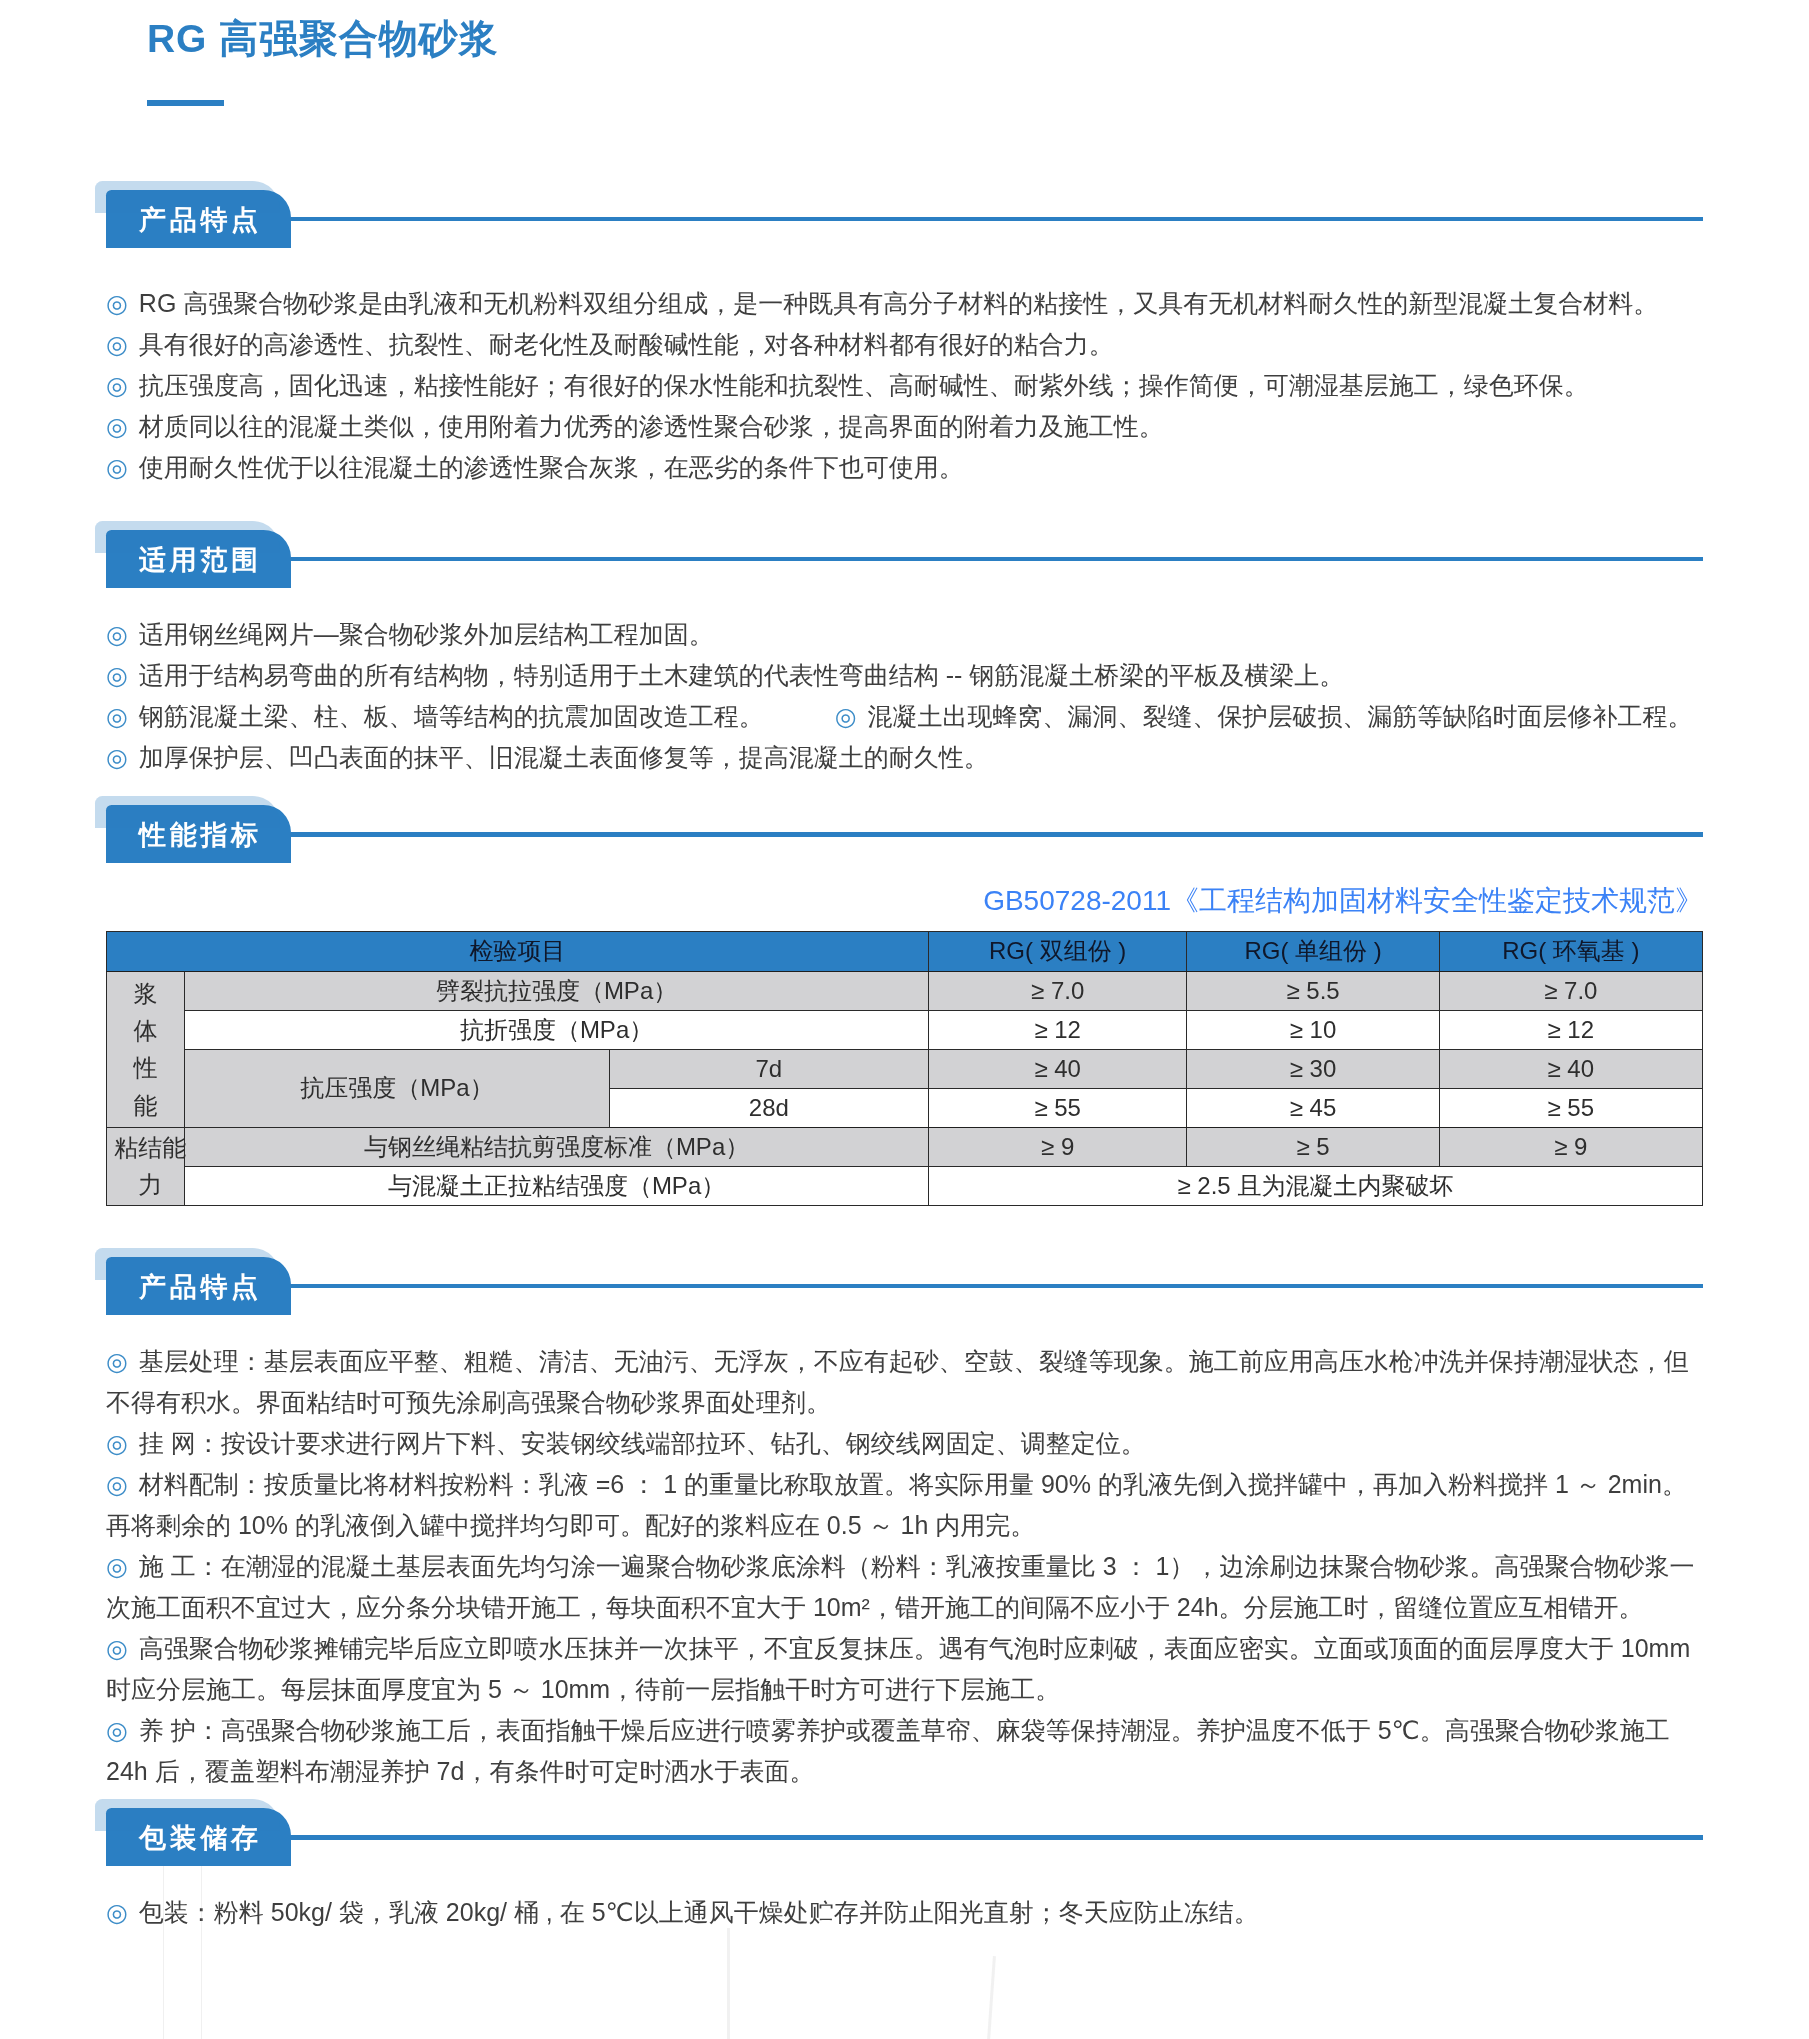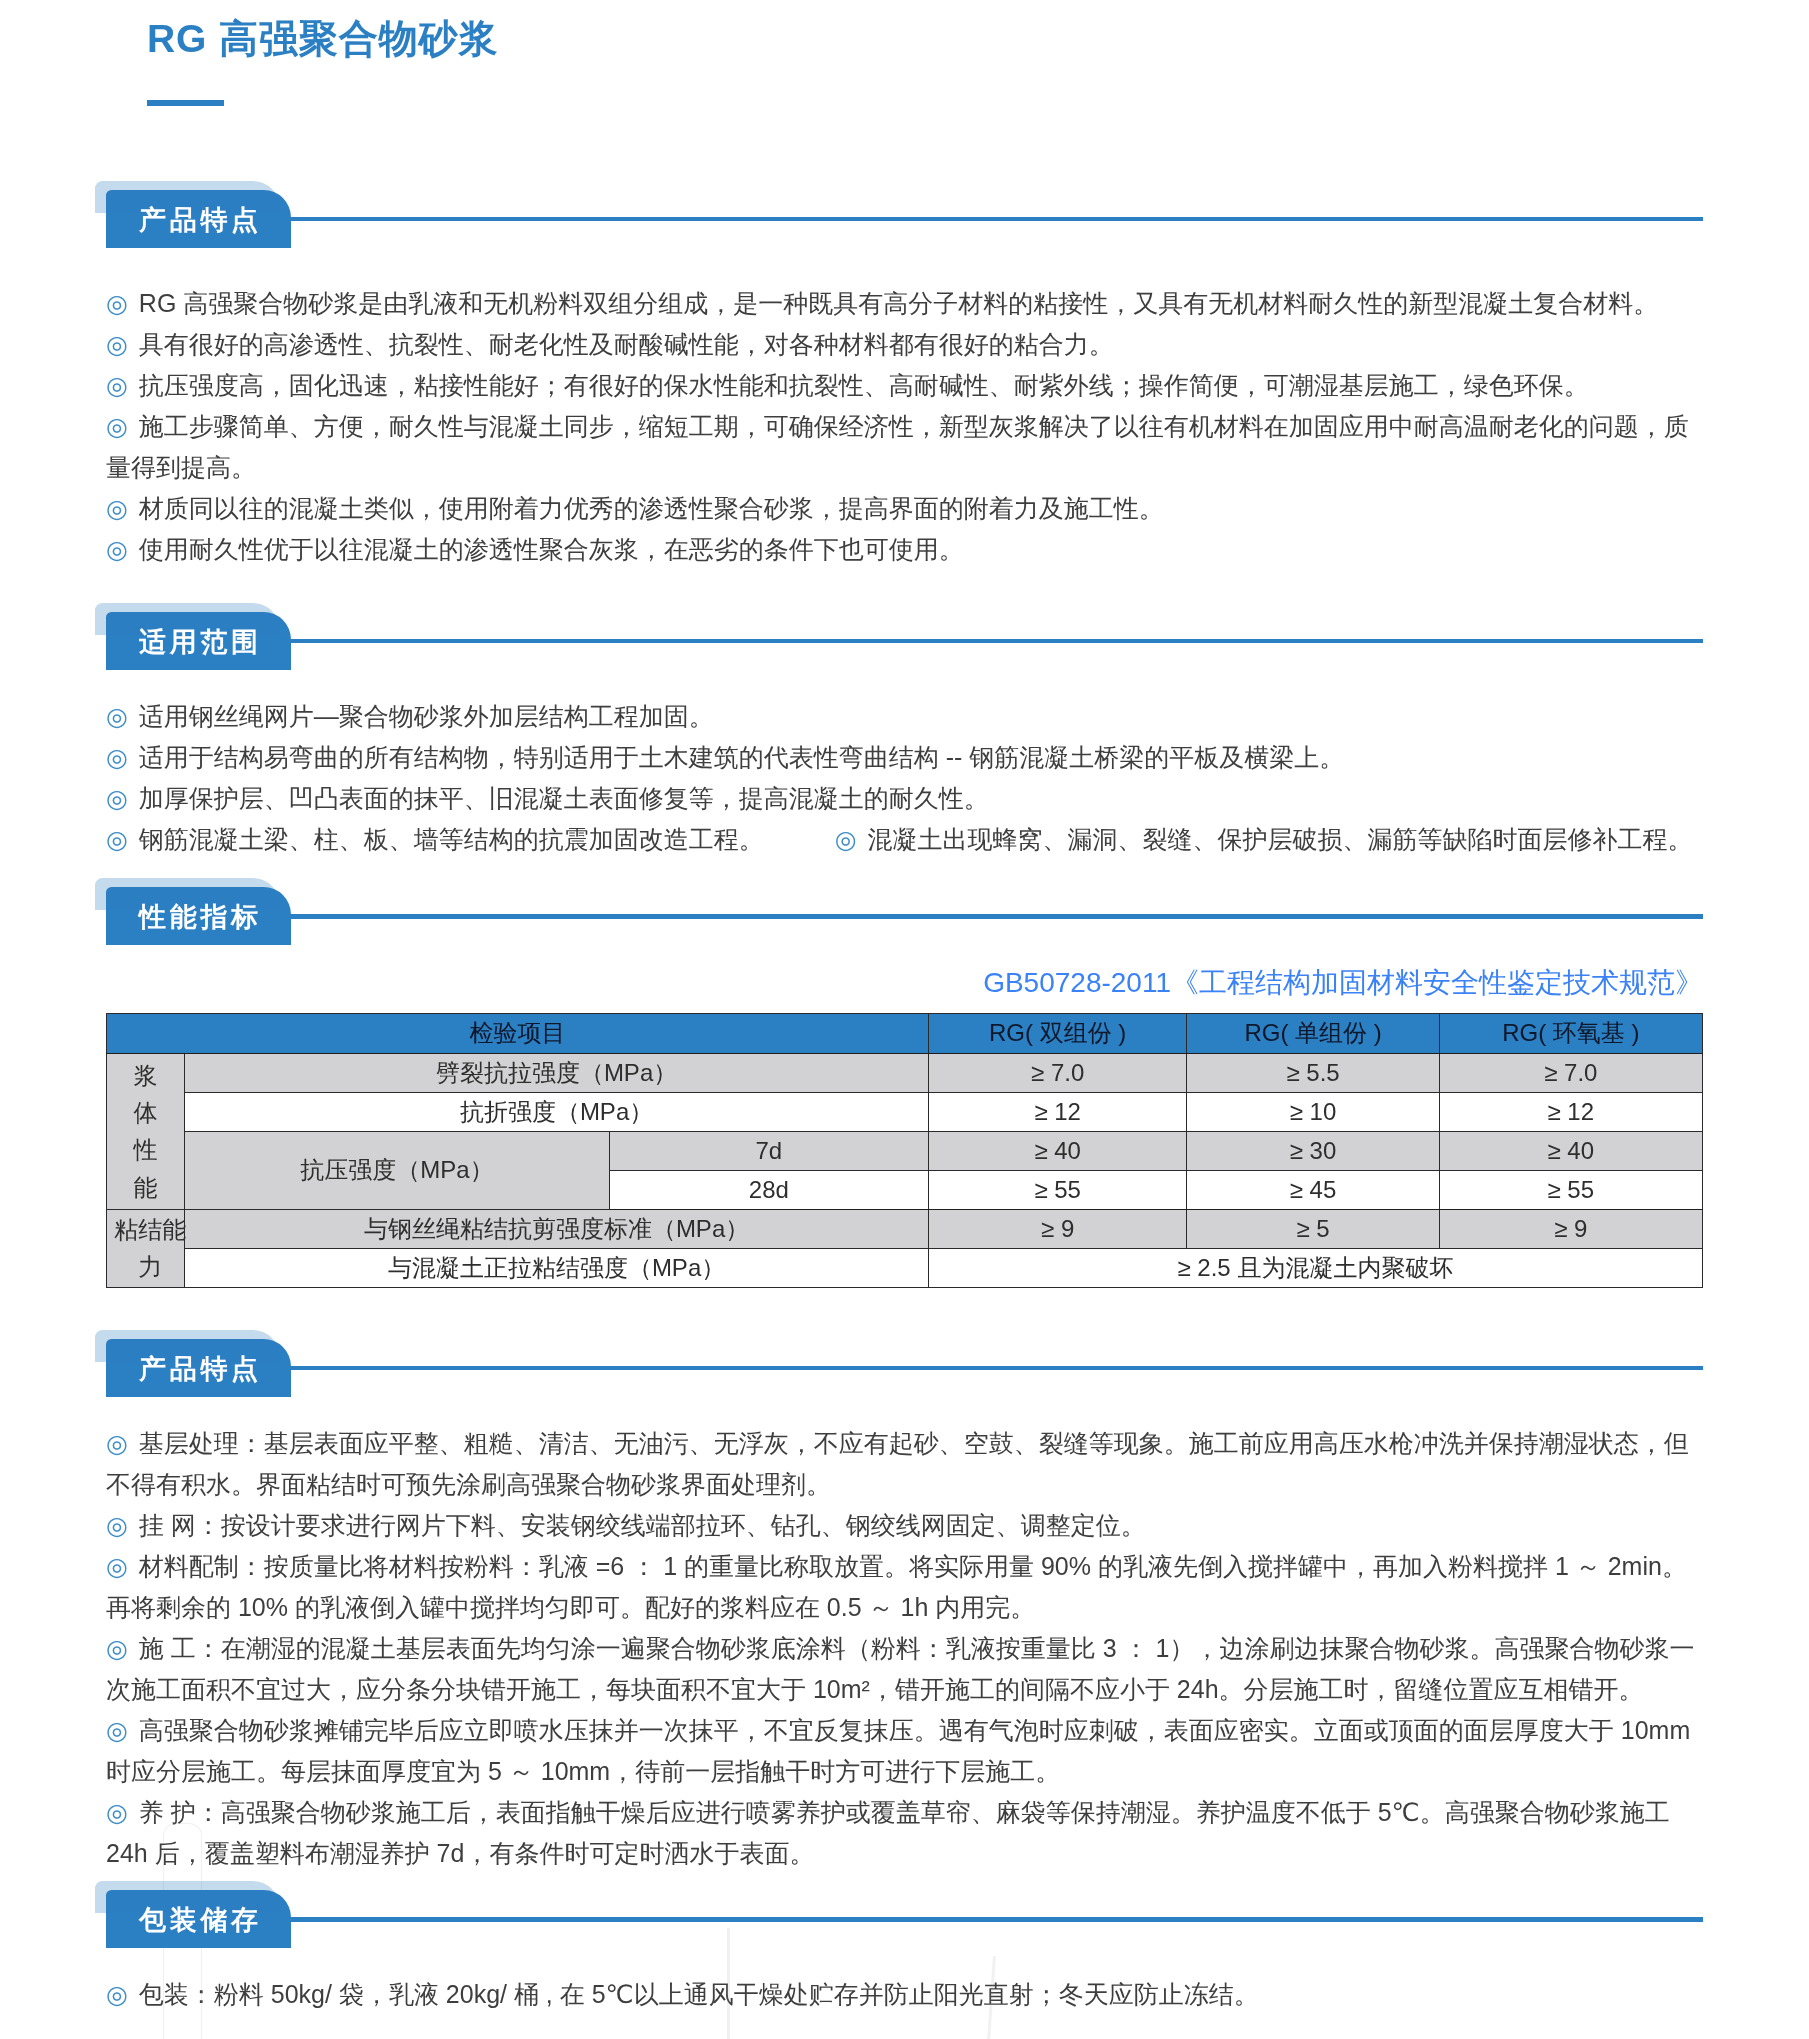--- a/index.html
+++ b/index.html
@@ -128,39 +128,38 @@
   <div class="sec-head mt-features">
     <div class="sec-badge">
       <span>产品特点</span>
     </div>
     <div class="sec-rule"></div>
   </div>
   <div class="bullets">
     <p class="bullet"><span class="bmark">◎</span><span>RG 高强聚合物砂浆是由乳液和无机粉料双组分组成，是一种既具有高分子材料的粘接性，又具有无机材料耐久性的新型混凝土复合材料。</span></p>
     <p class="bullet"><span class="bmark">◎</span><span>具有很好的高渗透性、抗裂性、耐老化性及耐酸碱性能，对各种材料都有很好的粘合力。</span></p>
     <p class="bullet"><span class="bmark">◎</span><span>抗压强度高，固化迅速，粘接性能好；有很好的保水性能和抗裂性、高耐碱性、耐紫外线；操作简便，可潮湿基层施工，绿色环保。</span></p>
-    <p class="bullet"><span class="bmark">◎</span><span>施工步骤简单、方便，耐久性与混凝土同步，缩短工期，可确保经济性，新型灰浆解决了以往有机材料在加固应用中耐高温耐老化的问题，质量得到提高。</span></p>
     <p class="bullet"><span class="bmark">◎</span><span>材质同以往的混凝土类似，使用附着力优秀的渗透性聚合砂浆，提高界面的附着力及施工性。</span></p>
     <p class="bullet"><span class="bmark">◎</span><span>使用耐久性优于以往混凝土的渗透性聚合灰浆，在恶劣的条件下也可使用。</span></p>
   </div>
 
   <div class="sec-head mt-scope">
     <div class="sec-badge">
       <span>适用范围</span>
     </div>
     <div class="sec-rule"></div>
   </div>
   <div class="bullets tight">
     <p class="bullet"><span class="bmark">◎</span><span>适用钢丝绳网片—聚合物砂浆外加层结构工程加固。</span></p>
     <p class="bullet"><span class="bmark">◎</span><span>适用于结构易弯曲的所有结构物，特别适用于土木建筑的代表性弯曲结构 -- 钢筋混凝土桥梁的平板及横梁上。</span></p>
-    <p class="bullet"><span class="bmark">◎</span><span>加厚保护层、凹凸表面的抹平、旧混凝土表面修复等，提高混凝土的耐久性。</span></p>
     <p class="bullet">
       <span><span class="bmark">◎</span><span>钢筋混凝土梁、柱、板、墙等结构的抗震加固改造工程。</span></span>
       <span class="pair-gap"><span class="bmark">◎</span><span>混凝土出现蜂窝、漏洞、裂缝、保护层破损、漏筋等缺陷时面层修补工程。</span></span>
     </p>
+    <p class="bullet"><span class="bmark">◎</span><span>加厚保护层、凹凸表面的抹平、旧混凝土表面修复等，提高混凝土的耐久性。</span></p>
   </div>
 
   <div class="sec-head mt-perf">
     <div class="sec-badge">
       <span>性能指标</span>
     </div>
     <div class="sec-rule"></div>
   </div>
   <div class="tbl-caption">GB50728-2011《工程结构加固材料安全性鉴定技术规范》</div>
 

